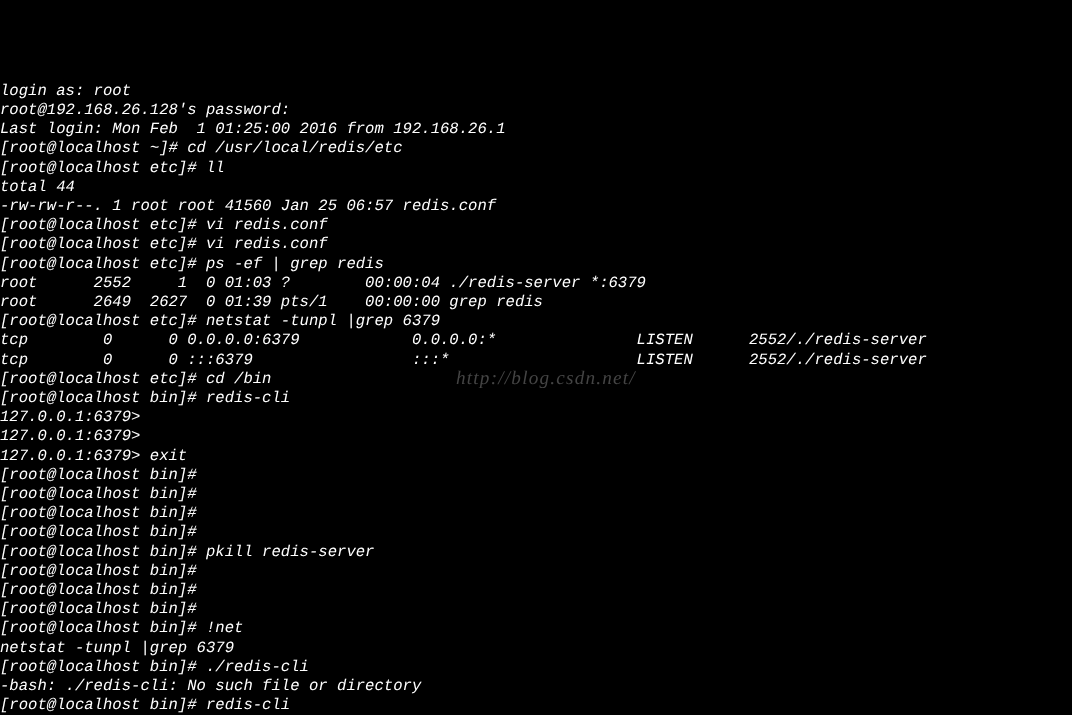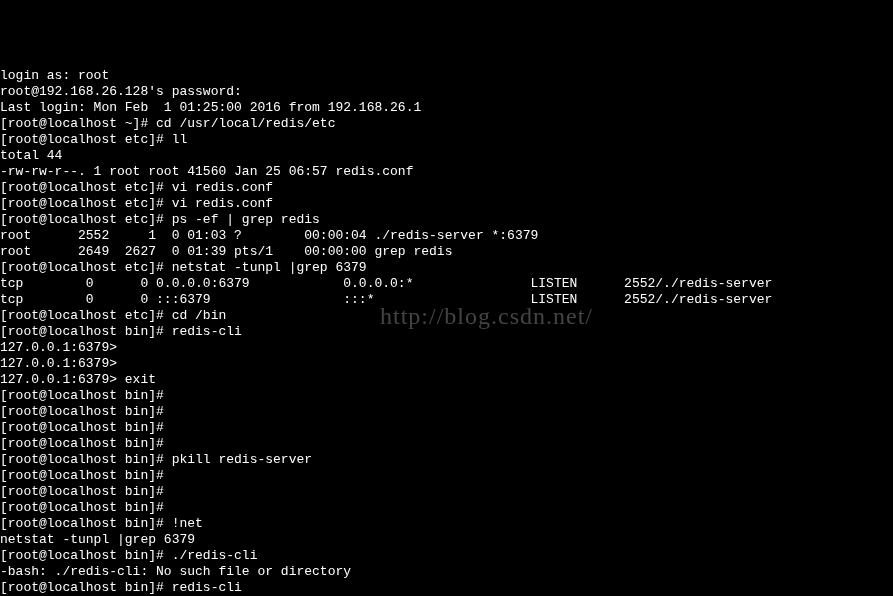--- a/index.html
+++ b/index.html
@@ -1,18 +1,19 @@
 <!DOCTYPE html>
 <html><head>
   <meta charset="utf-8">
   <style>
     * {
       margin: 0;
       padding: 0;
       box-sizing: border-box;
+      font-style: italic;
     }
     body {
       background: #000000;
       color: #ffffff;
       font-family: 'Courier New', monospace;
       font-size: 13px;
       line-height: 16px;
       width: 893px;
       height: 596px;
       overflow: hidden;
@@ -23,21 +24,21 @@
     .line {
       height: 16px;
       white-space: pre;
     }
     .watermark {
       position: absolute;
       top: 308px;
       left: 380px;
       color: #444444;
       font-family: 'Times New Roman', serif;
-      font-size: 24px;
+      font-size: 16px;
       letter-spacing: 1px;
       pointer-events: none;
     }
   </style>
 </head>
 <body>
 
 
 
 <div id="terminal-output"><div class="line">login as: root</div><div class="line">root@192.168.26.128's password:</div><div class="line">Last login: Mon Feb  1 01:25:00 2016 from 192.168.26.1</div><div class="line">[root@localhost ~]# cd /usr/local/redis/etc</div><div class="line">[root@localhost etc]# ll</div><div class="line">total 44</div><div class="line">-rw-rw-r--. 1 root root 41560 Jan 25 06:57 redis.conf</div><div class="line">[root@localhost etc]# vi redis.conf</div><div class="line">[root@localhost etc]# vi redis.conf</div><div class="line">[root@localhost etc]# ps -ef | grep redis</div><div class="line">root      2552     1  0 01:03 ?        00:00:04 ./redis-server *:6379</div><div class="line">root      2649  2627  0 01:39 pts/1    00:00:00 grep redis</div><div class="line">[root@localhost etc]# netstat -tunpl |grep 6379</div><div class="line">tcp        0      0 0.0.0.0:6379            0.0.0.0:*               LISTEN      2552/./redis-server</div><div class="line">tcp        0      0 :::6379                 :::*                    LISTEN      2552/./redis-server</div><div class="line">[root@localhost etc]# cd /bin</div><div class="line">[root@localhost bin]# redis-cli</div><div class="line">127.0.0.1:6379&gt;</div><div class="line">127.0.0.1:6379&gt;</div><div class="line">127.0.0.1:6379&gt; exit</div><div class="line">[root@localhost bin]#</div><div class="line">[root@localhost bin]#</div><div class="line">[root@localhost bin]#</div><div class="line">[root@localhost bin]#</div><div class="line">[root@localhost bin]# pkill redis-server</div><div class="line">[root@localhost bin]#</div><div class="line">[root@localhost bin]#</div><div class="line">[root@localhost bin]#</div><div class="line">[root@localhost bin]# !net</div><div class="line">netstat -tunpl |grep 6379</div><div class="line">[root@localhost bin]# ./redis-cli</div><div class="line">-bash: ./redis-cli: No such file or directory</div><div class="line">[root@localhost bin]# redis-cli</div></div>

